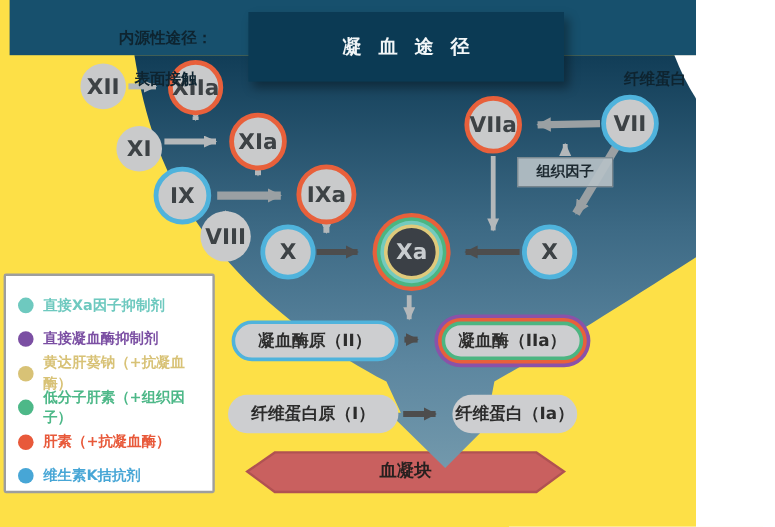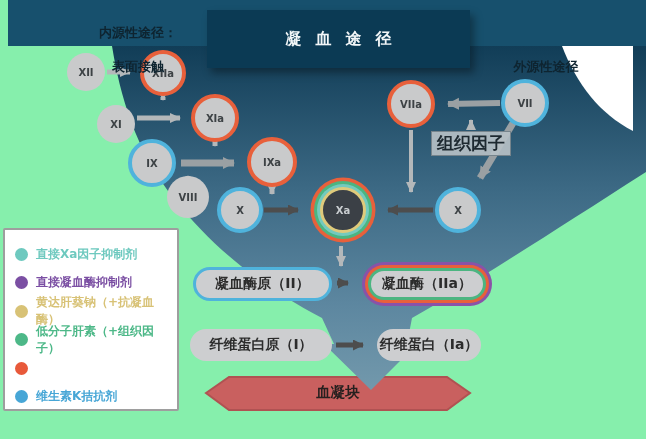--- a/index.html
+++ b/index.html
@@ -1,33 +1,33 @@
 <!DOCTYPE html>
 <html><head>
 <meta charset="utf-8">
 <style>
   html,body{margin:0;padding:0;background:#fff;}
-  .stage{position:relative;width:646px;height:439px;background:#86efac;overflow:hidden;
+  .stage{position:relative;width:580px;height:439px;background:#fde047;overflow:hidden;
          font-family:"DejaVu Sans","Liberation Sans",sans-serif;}
   .stage svg.bg{position:absolute;left:0;top:0;z-index:0;}
 
   
   .title-box{position:absolute;left:207px;top:10px;width:263px;height:58px;background:#0b3a54;
              display:flex;align-items:center;justify-content:center;z-index:3;
              box-shadow:4px 5px 8px rgba(0,0,0,.35);}
   .title-box span{color:#f2f6f8;font-size:16px;font-weight:bold;letter-spacing:14px;padding-left:14px;}
 
   .hdr{position:absolute;z-index:3;text-align:center;font-size:13px;font-weight:600;
        color:#0e2430;line-height:1.3;white-space:pre-line;}
   .hdr.left{left:78px;top:8px;width:120px;}
   .hdr.right{left:486px;top:8px;width:120px;}
 
   
   .node{position:absolute;border-radius:50%;background:#c9cacb;display:flex;align-items:center;
-        justify-content:center;font-weight:600;font-size:10px;color:#3d4245;z-index:2;box-sizing:content-box;}
+        justify-content:center;font-weight:600;font-size:18px;color:#3d4245;z-index:2;box-sizing:content-box;}
   .ring-orange{border:4px solid #e8603b;}
   .ring-blue{border:4px solid #4fb3dc;}
   .n-xii {left:67px; top:53px; width:38px;height:38px;}
   .n-xiia{left:140px;top:50px; width:38px;height:38px;}
   .n-xi  {left:97px; top:105px; width:38px;height:38px;}
   .n-xia {left:191px;top:94px; width:40px;height:40px;}
   .n-ix  {left:128px;top:139px;width:40px;height:40px;}
   .n-ixa {left:247px;top:137px;width:42px;height:42px;}
   .n-viii{left:167px;top:176px;width:42px;height:42px;}
   .n-x1  {left:217px;top:187px;width:38px;height:38px;}
@@ -43,21 +43,21 @@
         justify-content:center;font-weight:600;font-size:14px;color:#2c2c2c;z-index:2;box-sizing:content-box;}
   .p-ii {left:193px;top:267px;width:133px;height:28px;border:3px solid #4fb3dc;}
   .p-iia{left:368px;top:268px;width:112px;height:26px;border:3px solid #4cb581;
          box-shadow:0 0 0 3px #e8603b,0 0 0 6px #8a52a8;}
   .p-i  {left:190px;top:329px;width:142px;height:32px;}
   .p-ia {left:377px;top:329px;width:104px;height:32px;}
 
   
   .tf{position:absolute;left:431px;top:131px;width:78px;height:23px;z-index:2;
       background:rgba(182,192,198,.92);border:1.5px solid #76848c;display:flex;align-items:center;
-      justify-content:center;font-size:17px;font-weight:600;color:#1d2930;}
+      justify-content:center;font-size:12px;font-weight:600;color:#1d2930;}
 
   
   .clot-label{position:absolute;left:238px;top:383px;width:200px;text-align:center;z-index:2;
       font-size:14.5px;font-weight:bold;color:#27201f;}
 
   
   .legend{position:absolute;left:3px;top:228px;width:176px;height:183px;background:#fff;
           border:2px solid #9e9e9e;border-radius:2px;z-index:3;padding:10px 0 0 10px;box-sizing:border-box;}
   .legend .item{display:flex;align-items:center;gap:8px;height:28.5px;font-size:12px;font-weight:600;}
   .legend .dot{width:13px;height:13px;border-radius:50%;flex:0 0 13px;}
@@ -130,21 +130,21 @@
       <line x1="336" y1="345" x2="363" y2="345" marker-end="url(#mD)"></line>
     </g>
   </svg>
 
   <div class="hdr left">
     <span>内源性途径：</span><br>
     <span>表面接触</span>
   </div>
   <div class="hdr right">
     <br>
-    <span>外源性途径</span>
+    <span>纤维蛋白</span>
   </div>
 
   <div class="title-box">
     <span>凝血途径</span>
   </div>
 
   <div class="node n-xii">XII</div>
   <div class="node n-xiia ring-orange">XIIa</div>
   <div class="node n-xi">XI</div>
   <div class="node n-xia ring-orange">XIa</div>
@@ -178,20 +178,21 @@
     <div class="item lg-tan">
       <span class="dot"></span>
       <span>黄达肝葵钠（+抗凝血酶）</span>
     </div>
     <div class="item lg-green">
       <span class="dot"></span>
       <span>低分子肝素（+组织因子）</span>
     </div>
     <div class="item lg-red">
       <span class="dot"></span>
+      <span>肝素（+抗凝血酶）</span>
     </div>
     <div class="item lg-blue">
       <span class="dot"></span>
       <span>维生素K拮抗剂</span>
     </div>
   </div>
 
 </div>
 
 </body></html>

